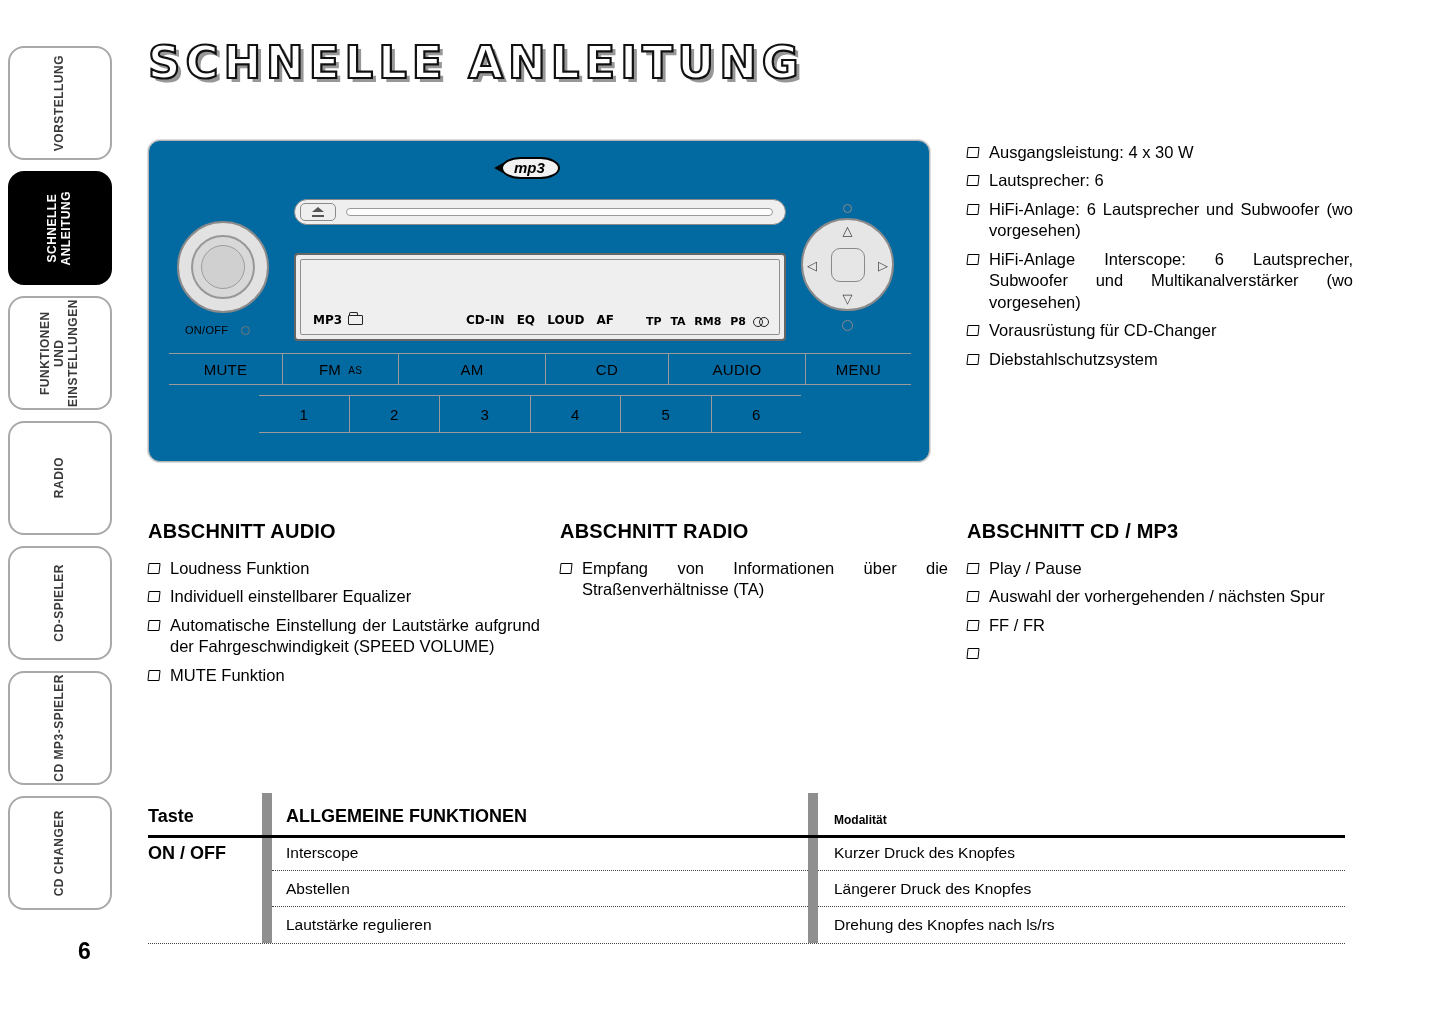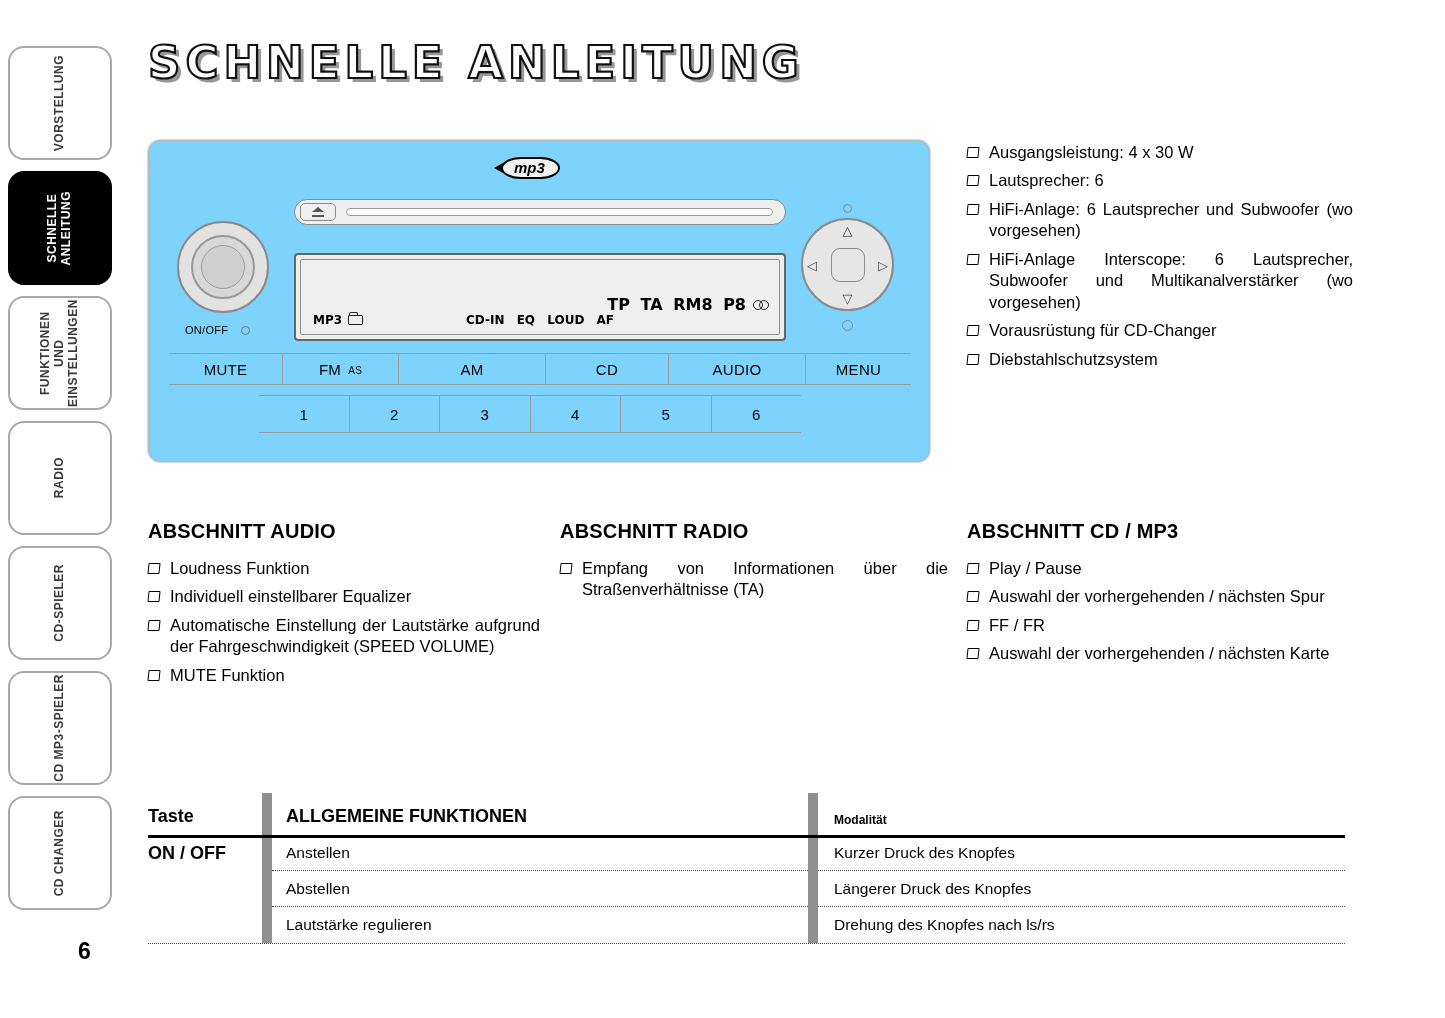--- a/index.html
+++ b/index.html
@@ -15,39 +15,39 @@
   .tab-text span { display:block; font-size:12px; font-weight:bold; letter-spacing:.5px; color:#3a3a3a; line-height:1.15; }
   .tab.active .tab-text span { color:#fff; }
   .page-num { position:absolute; left:78px; top:938px; font-size:23px; font-weight:bold; }
 
   
   .title { position:absolute; left:148px; top:36px; font-size:45px; font-weight:bold; letter-spacing:5px;
            color:#fff; -webkit-text-stroke:2.2px #111; text-shadow:4px 4px 0 #979797; white-space:nowrap;
            font-family:"DejaVu Sans","Liberation Sans",sans-serif; }
 
   
-  .radio-panel { position:absolute; left:148px; top:140px; width:782px; height:322px; background:#7dd3fc;
+  .radio-panel { position:absolute; left:148px; top:140px; width:782px; height:322px; background:#0369a1;
                  border:1px solid #b5b5b5; border-radius:12px; box-shadow:0 0 0 1px #dcdcdc; }
   .mp3-logo { position:absolute; left:352px; top:16px; border:2px solid #000; border-radius:60% 60% 60% 60% / 90% 90% 90% 90%;
               padding:0 13px 1px 11px; font-style:italic; font-weight:bold; font-size:15px; background:#f2f2f2; }
   .mp3-logo::before { content:""; position:absolute; left:-9px; top:50%; transform:translateY(-50%);
               border-top:5px solid transparent; border-bottom:5px solid transparent; border-right:9px solid #000; }
   .slot-area { position:absolute; left:145px; top:58px; width:492px; height:26px; border:1.5px solid #8a8a8a;
                border-radius:13px; display:flex; align-items:center; background:#efefef; }
   .eject-btn { width:36px; height:18px; margin-left:5px; border:1.5px solid #8a8a8a; border-radius:5px; display:flex; align-items:center; justify-content:center; }
   .eject-icon { position:relative; width:12px; height:10px; }
   .eject-icon::before { content:""; position:absolute; top:0; left:0; border-left:6px solid transparent; border-right:6px solid transparent; border-bottom:5px solid #555; }
   .eject-icon::after { content:""; position:absolute; bottom:0; left:0; width:12px; height:2.5px; background:#555; }
   .slot-line { flex:1; height:8px; margin:0 12px 0 10px; background:#fcfcfc; border:1px solid #9a9a9a; border-radius:4px; }
 
   .display { position:absolute; left:145px; top:112px; width:492px; height:88px; border:2px solid #666; border-radius:4px; padding:4px; background:#ededed; }
   .display-inner { width:100%; height:100%; border:1.5px solid #8f8f8f; border-radius:2px; position:relative; background:#eFeFeF; }
   .disp-left { position:absolute; left:12px; bottom:7px; font-size:12px; font-weight:bold; display:flex; align-items:center; font-family:"DejaVu Sans",sans-serif; }
   .disp-center { position:absolute; left:165px; bottom:7px; font-size:12px; font-weight:bold; word-spacing:8px; font-family:"DejaVu Sans",sans-serif; }
-  .disp-right { position:absolute; right:10px; bottom:20px; font-size:16px; font-weight:bold; display:flex; align-items:center; font-family:"DejaVu Sans",sans-serif; }
+  .disp-right { position:absolute; right:10px; bottom:6px; font-size:11px; font-weight:bold; display:flex; align-items:center; font-family:"DejaVu Sans",sans-serif; }
   .disp-right .txt { word-spacing:5px; }
   .folder-icon { display:inline-block; width:15px; height:10px; border:1.3px solid #222; border-radius:1px; margin-left:6px; position:relative; }
   .folder-icon::before { content:""; position:absolute; top:-4px; left:0px; width:7px; height:3px; border:1.3px solid #222; border-bottom:none; border-radius:2px 2px 0 0; }
   .stereo-icon { display:inline-flex; margin-left:7px; }
   .stereo-icon i { width:10px; height:10px; border:1.3px solid #222; border-radius:50%; display:block; }
   .stereo-icon i + i { margin-left:-4px; }
 
   .knob { position:absolute; left:28px; top:80px; width:92px; height:92px; border:2px solid #8a8a8a; border-radius:50%;
           background:#e2e2e2; display:flex; align-items:center; justify-content:center; }
   .knob-mid { width:64px; height:64px; border:2px solid #979797; border-radius:50%; background:#d8d8d8; display:flex; align-items:center; justify-content:center; }
@@ -303,34 +303,33 @@
     <div class="li">
         <span class="cb"></span>
         <span class="li-text">Auswahl der vorhergehenden / nächsten Spur</span>
       </div>
     <div class="li">
         <span class="cb"></span>
         <span class="li-text">FF / FR</span>
       </div>
     <div class="li">
         <span class="cb"></span>
-        <span class="li-text">Auswahl der vorhergehenden / nächsten Karte</span>
       </div>
   </div>
 
   <div class="qtable">
     <div class="bar b1"></div>
     <div class="bar b2"></div>
 
     <div class="th c1">Taste</div>
     <div class="th c3">ALLGEMEINE FUNKTIONEN</div>
     <div class="th c5">Modalität</div>
 
     <div class="td taste r2">ON / OFF</div>
-    <div class="td funk r2 dotted">Anstellen</div>
+    <div class="td funk r2 dotted">Interscope</div>
     <div class="td moda r2 dotted">Kurzer Druck des Knopfes</div>
 
     <div class="td taste r3"></div>
     <div class="td funk r3 dotted">Abstellen</div>
     <div class="td moda r3 dotted">Längerer Druck des Knopfes</div>
 
     <div class="td taste r4"></div>
     <div class="td funk r4">Lautstärke regulieren</div>
     <div class="td moda r4">Drehung des Knopfes nach ls/rs</div>
 

